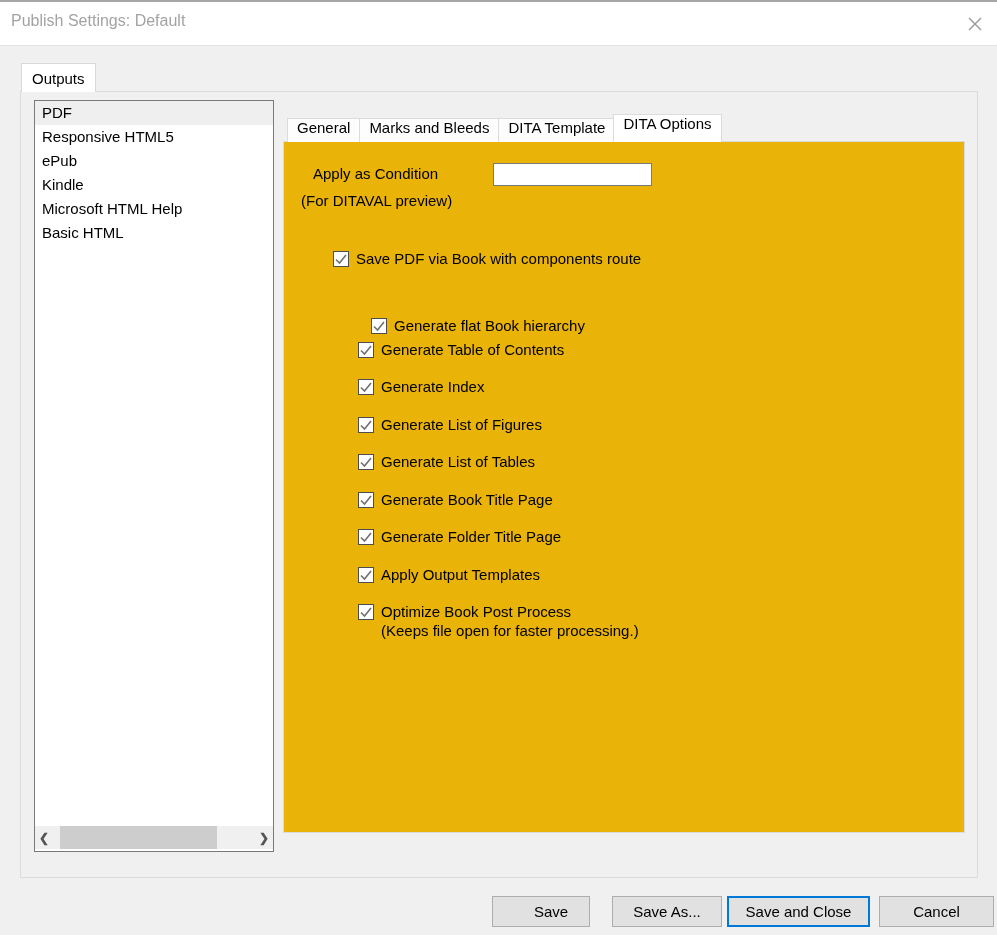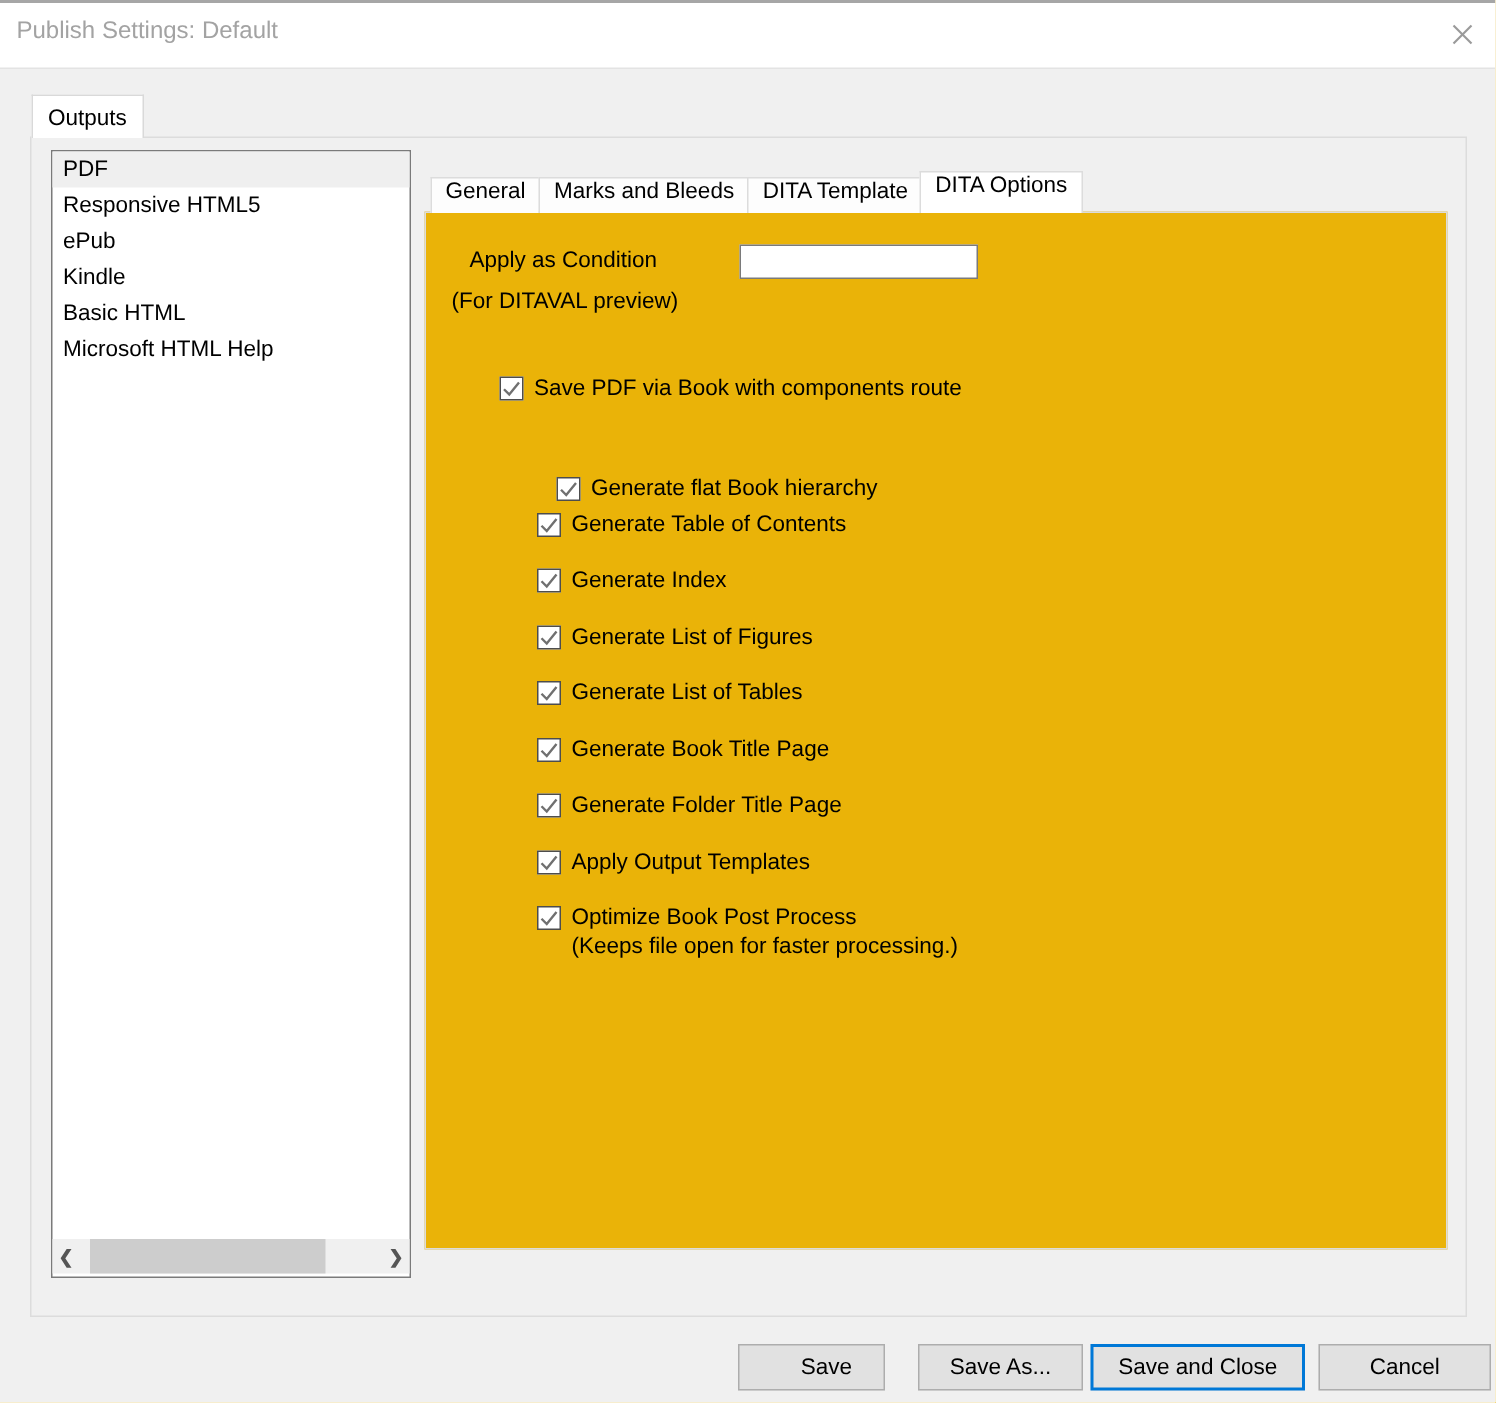--- a/index.html
+++ b/index.html
@@ -117,22 +117,22 @@
   <div class="outer-tab">
     <span>Outputs</span>
   </div>
   <div class="outer-frame"></div>
 
   <div class="listbox">
     <div class="list-item selected">PDF</div>
     <div class="list-item">Responsive HTML5</div>
     <div class="list-item">ePub</div>
     <div class="list-item">Kindle</div>
+    <div class="list-item">Microsoft HTML Help</div>
     <div class="list-item">Basic HTML</div>
-    <div class="list-item">Microsoft HTML Help</div>
 
     <div class="hscrollbar">
       <div class="scroll-arrow left">❮</div>
       <div class="scroll-thumb"></div>
       <div class="scroll-arrow right">❯</div>
     </div>
   </div>
 
   <div class="tabs-row">
     <div class="tab">

